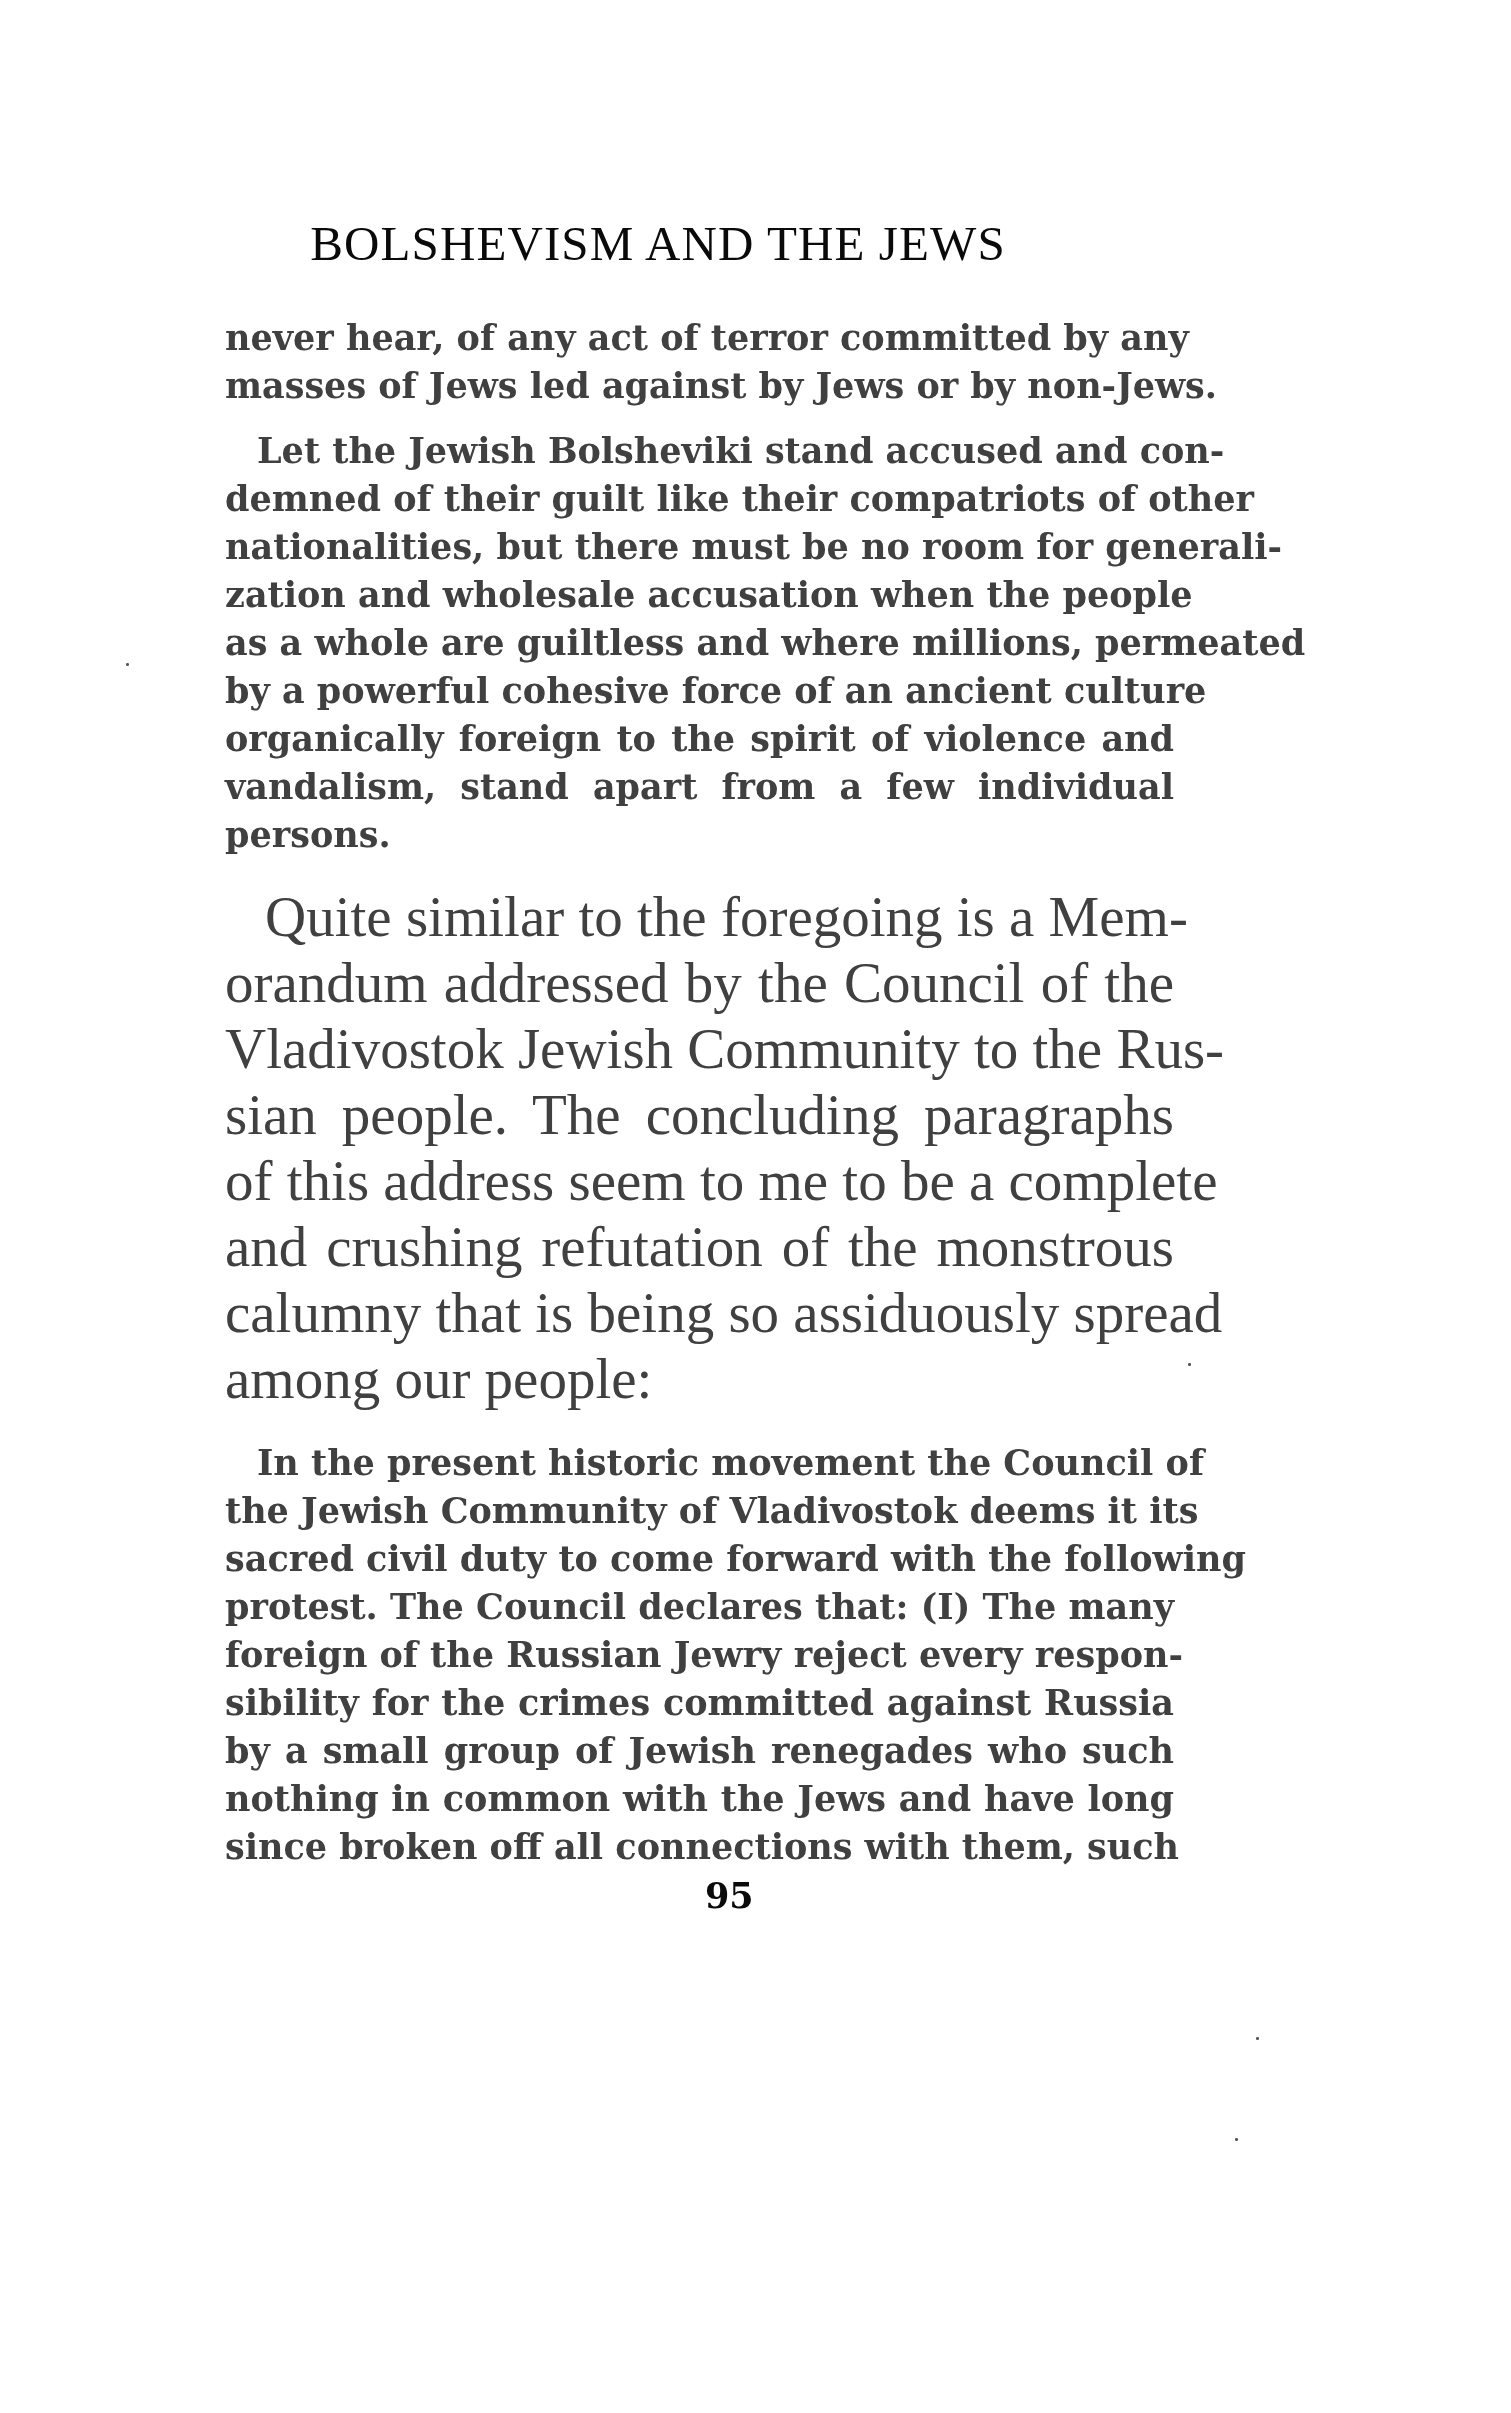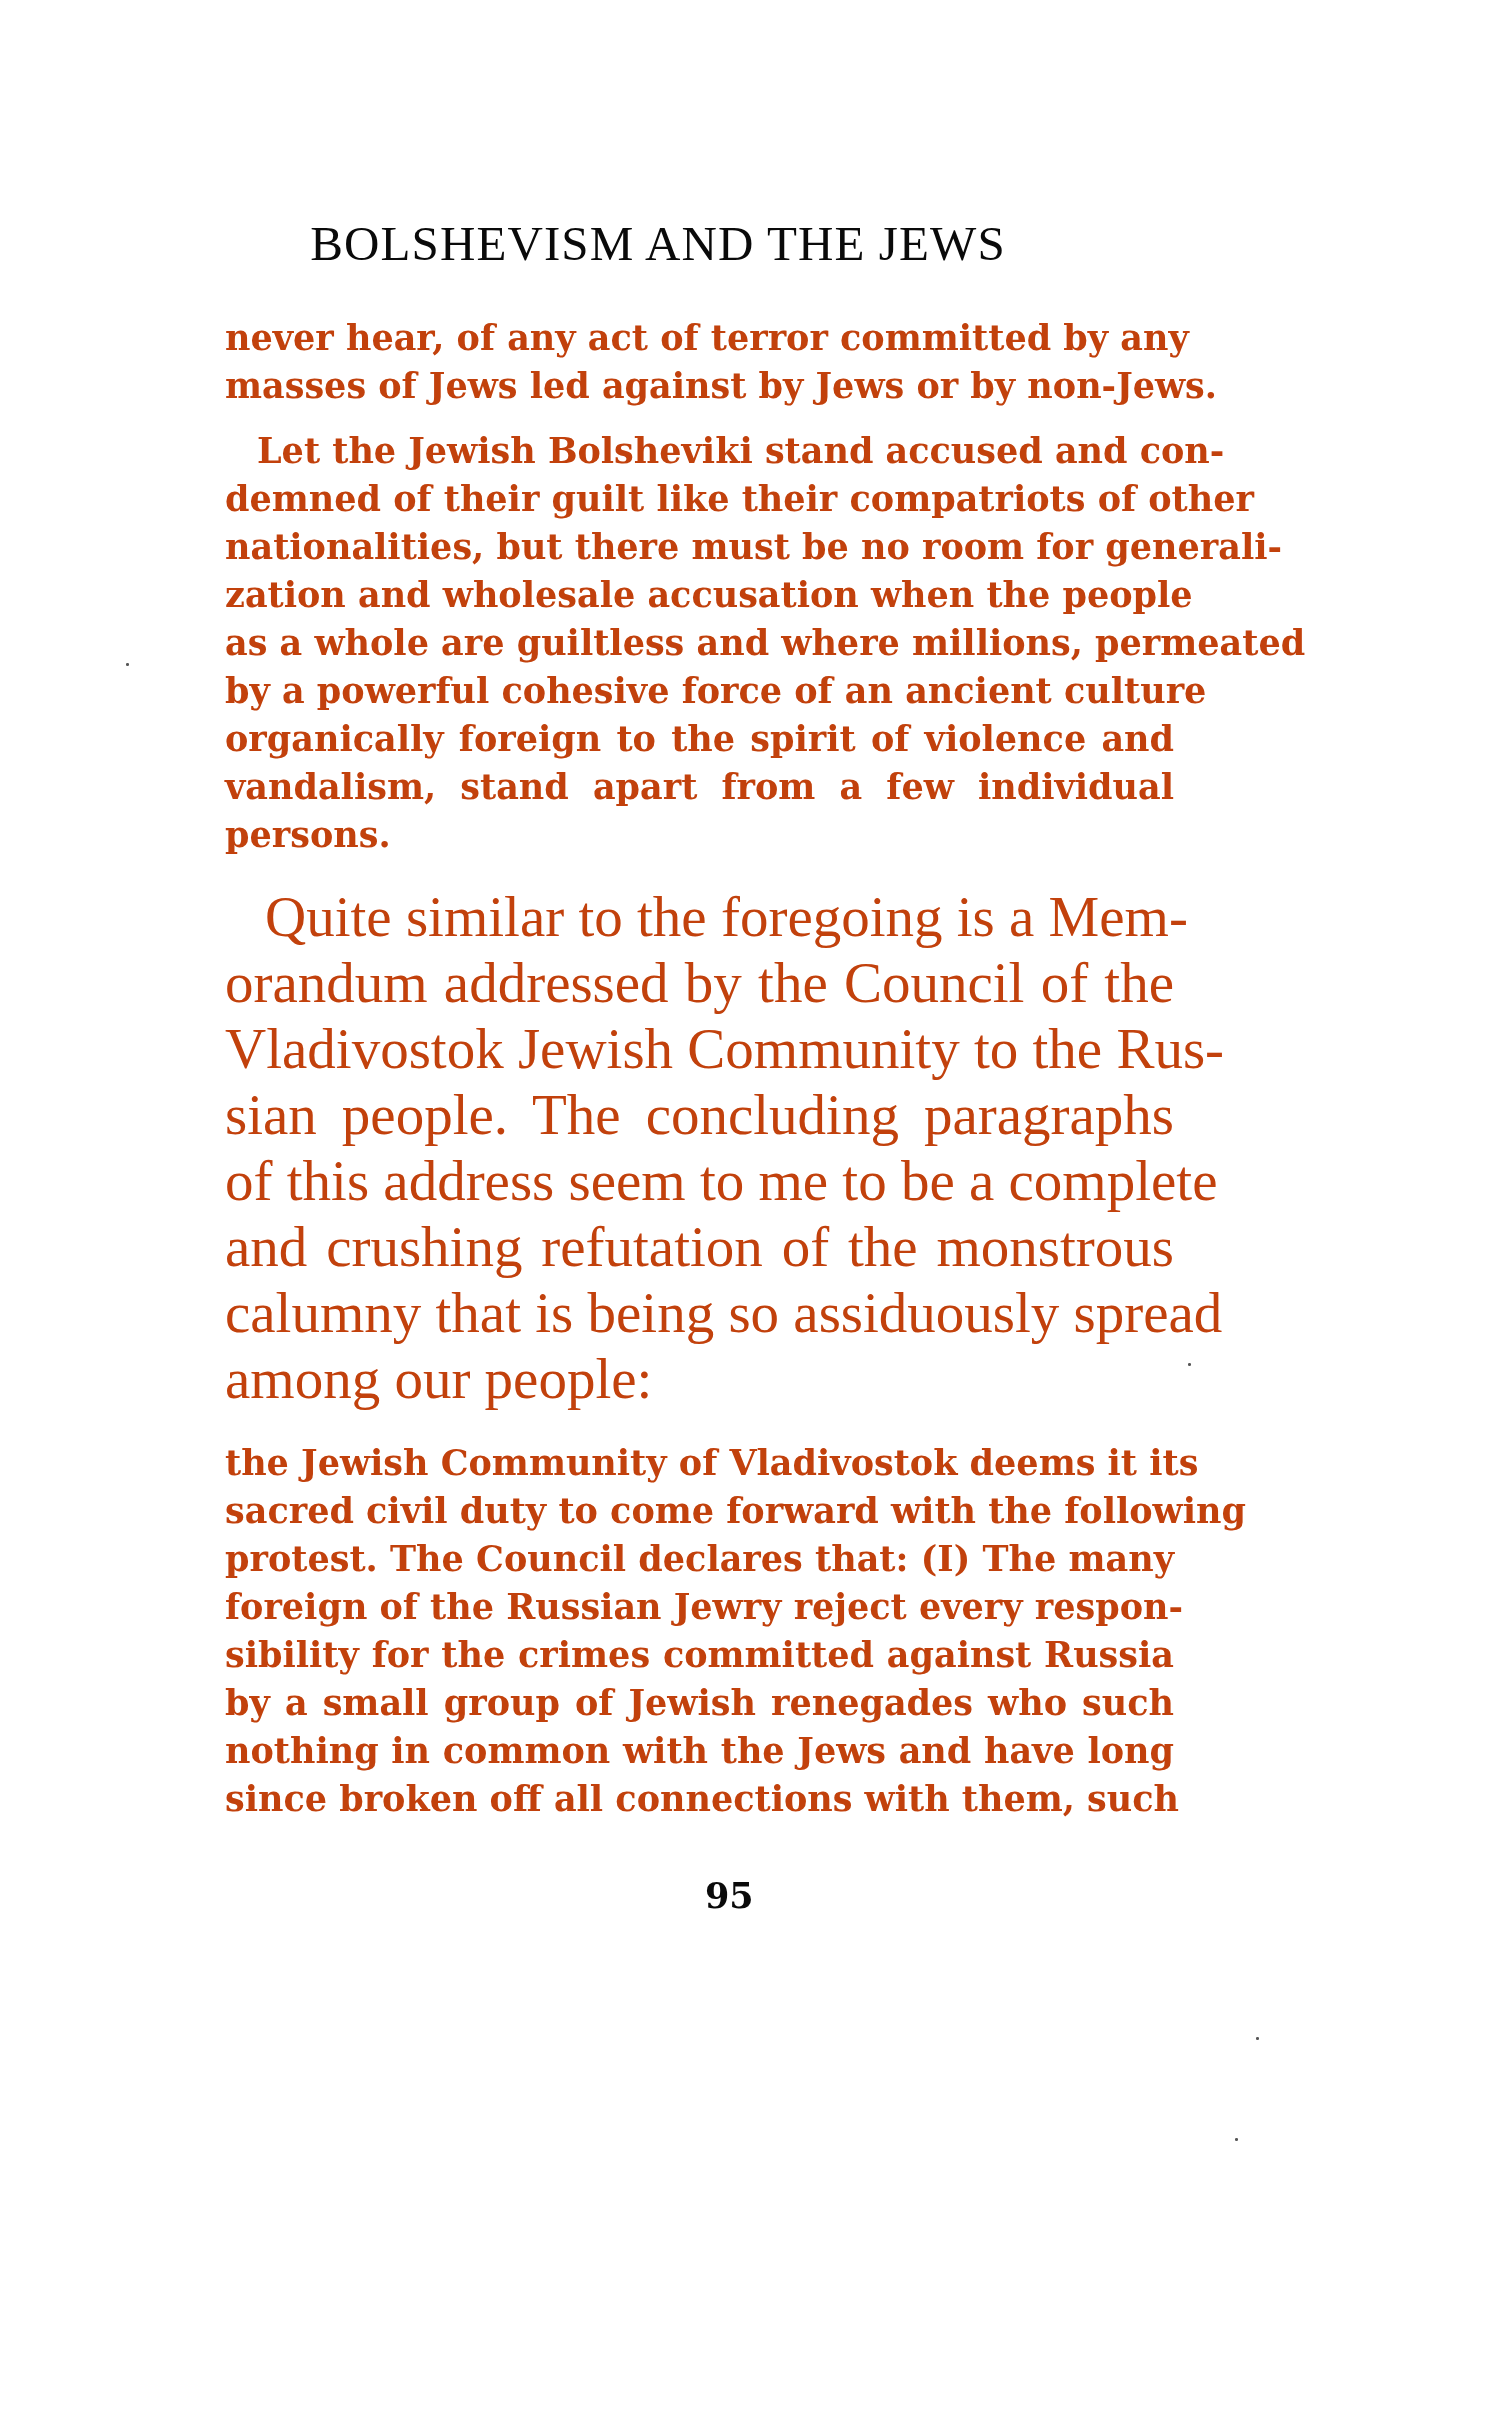--- a/index.html
+++ b/index.html
@@ -6,21 +6,21 @@
   body { width:1512px; height:2413px; position:relative; overflow:hidden; color:#0a0a0a; }
   .page { position:absolute; left:0; top:0; width:1512px; height:2413px;padding-left:18px; }
   .header {
     position:absolute; left:223px; top:215px; width:870px;
     font-family:"Liberation Serif","DejaVu Serif",serif;
     font-size:49px; letter-spacing:1.1px; text-align:center; white-space:nowrap;
   }
   .block {
     position:absolute; left:225px; width:949px;
     font-family:"DejaVu Serif","Liberation Serif",serif; font-weight:bold;
-    color:#c2410c;
+    color:#404040;
   }
   .small { font-size:35px; line-height:48px; }
   .large { font-family:"Liberation Serif","DejaVu Serif",serif; font-weight:normal; font-size:57px; line-height:66px;margin-top:9px; }
   .line { display:block; white-space:nowrap; text-align:justify; text-align-last:justify; height:48px; overflow:visible; }
   .large .line { height:66px; }
   .line.last { text-align-last:left; }
   .indent { padding-left:32px; }
   .indent-l { padding-left:40px; }
   .pagenum {
     position:absolute; left:705px; top:1875px; width:106px; 
@@ -57,20 +57,21 @@
     <span class="line">orandum addressed by the Council of the</span>
     <span class="line">Vladivostok Jewish Community to the Rus-</span>
     <span class="line">sian people. The concluding paragraphs</span>
     <span class="line">of this address seem to me to be a complete</span>
     <span class="line">and crushing refutation of the monstrous</span>
     <span class="line">calumny that is being so assiduously spread</span>
     <span class="line last">among our people:</span>
   </div>
 
   <div class="block small" style="top:1439px;">
+    <span class="line indent">In the present historic movement the Council of</span>
     <span class="line">the Jewish Community of Vladivostok deems it its</span>
     <span class="line">sacred civil duty to come forward with the following</span>
     <span class="line">protest.  The Council declares that: (I) The many</span>
     <span class="line">foreign of the Russian Jewry reject every respon-</span>
     <span class="line">sibility for the crimes committed against Russia</span>
     <span class="line">by a small group of Jewish renegades who such</span>
     <span class="line">nothing in common with the Jews and have long</span>
     <span class="line">since broken off all connections with them, such</span>
   </div>
 

